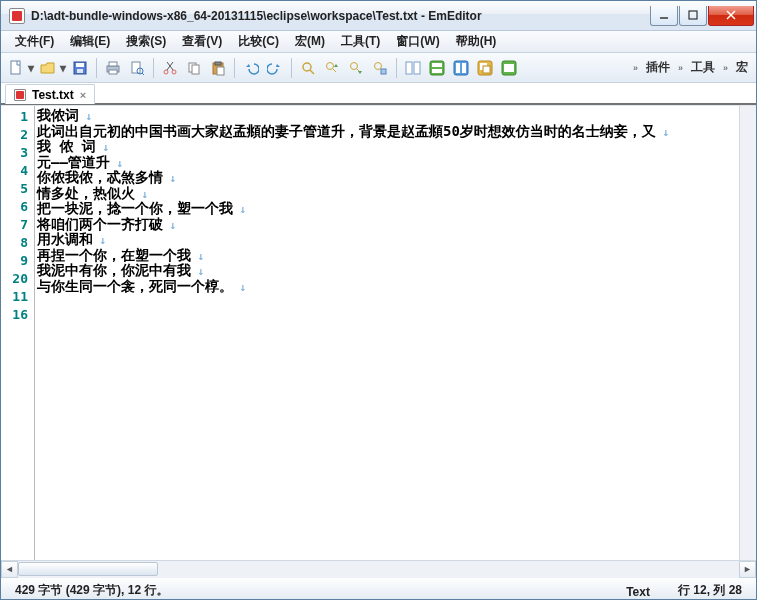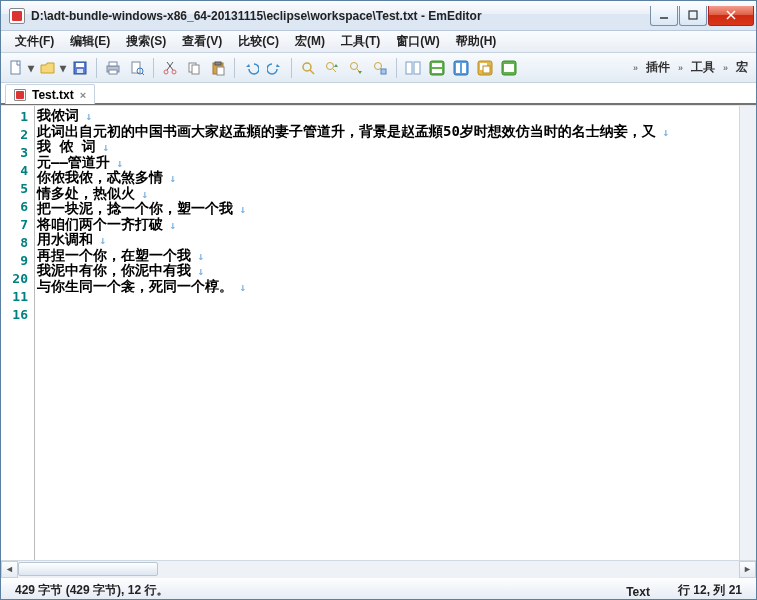--- a/index.html
+++ b/index.html
@@ -272,16 +272,16 @@
     <div class="track">
       <div class="thumb"></div>
     </div>
     <div class="arrow">►</div>
   </div>
 
   <div class="statusbar">
     <div class="cell">429 字节 (429 字节), 12 行。</div>
     <div class="spacer"></div>
     <div class="cell">Text</div>
-    <div class="cell">行 12, 列 21</div>
+    <div class="cell">行 12, 列 28</div>
   </div>
 
 </div>
 
 </body></html>

